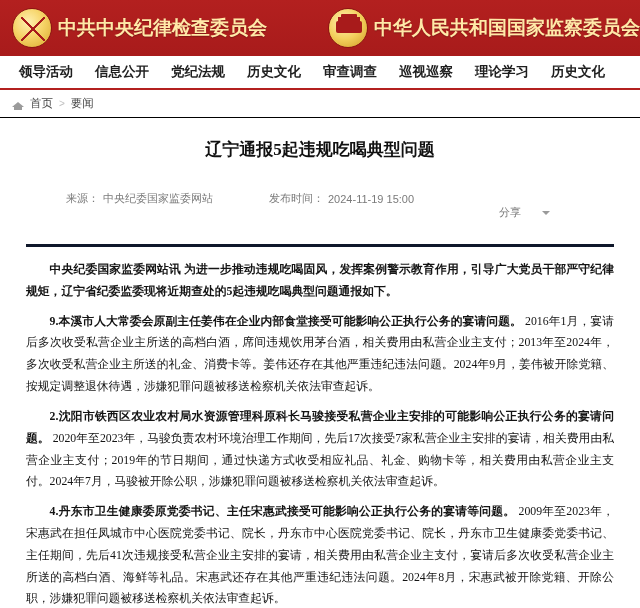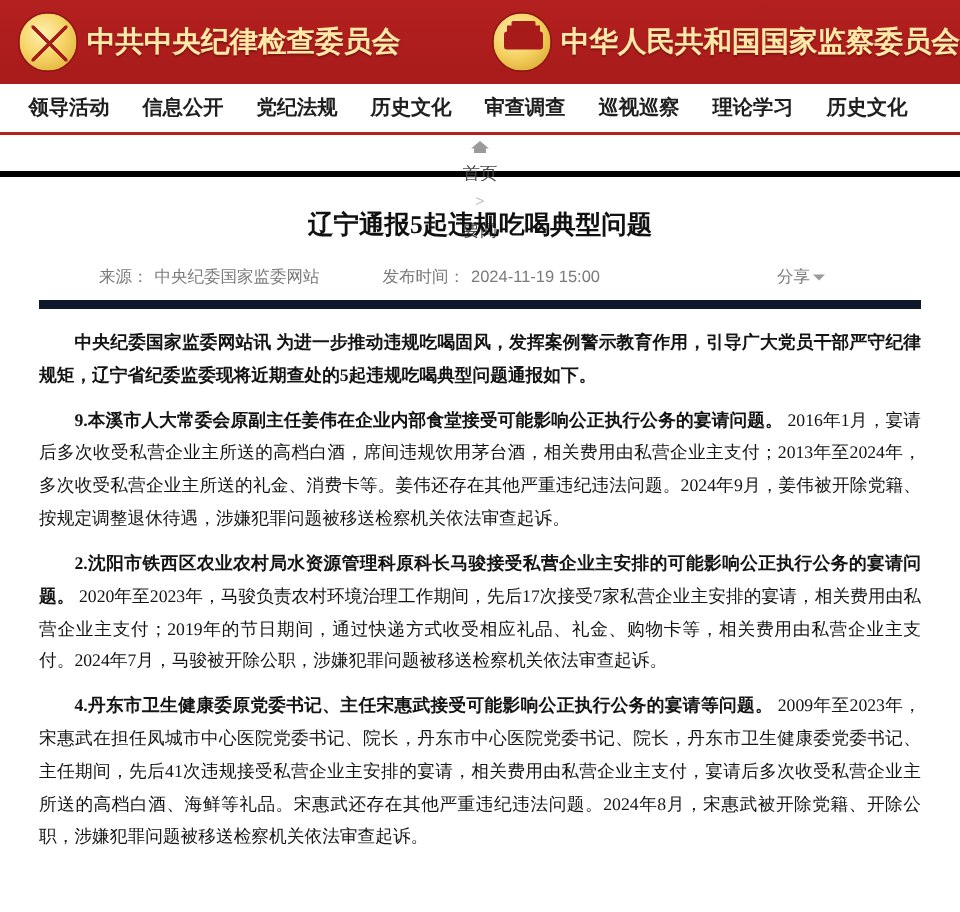--- a/index.html
+++ b/index.html
@@ -102,22 +102,21 @@
 
   
   .breadcrumb {
     display: flex;
     align-items: center;
     gap: 6px;
     height: 28px;
     padding: 0 12px;
     font-size: 11.5px;
     color: #4a4a4a;
-    border-bottom: 4px solid #000000;
-    flex-direction: column;
+    border-bottom: 1px solid #000000;
   }
   .home-icon {
     width: 12px; height: 12px;
     display: inline-block;
     position: relative;
     flex: 0 0 12px;
   }
   .home-icon::before {
     content: "";
     position: absolute;
@@ -147,32 +146,33 @@
     font-weight: bold;
     color: #111111;
     margin: 6px 0 16px 0;
     font-family: "Liberation Serif", serif;
   }
   .meta {
     display: flex;
     align-items: center;
     font-size: 11px;
     color: #7a7a7a;
-    padding-bottom: 8px;
-    border-bottom: 6px solid #0f172a;
+    padding-bottom: 24px;
+    border-bottom: 3px solid #0f172a;
     gap: 4px;
     text-align: center;
   }
   .meta-source { margin-left: 40px; }
-  .meta-date { margin-left: 38px; }
+  .meta-date { margin-left: 52px; }
   .meta-spacer { flex: 1 1 auto; }
   .share {
-    display: flex; align-items: center; gap: 2px;
+    display: flex; align-items: center; gap: 21px;
     margin-right: 64px;
     cursor: pointer;
+    margin-top: 28px;
   }
   .caret-down {
     width: 0; height: 0;
     border-left: 4px solid transparent;
     border-right: 4px solid transparent;
     border-top: 4px solid #9a9a9a;
     display: inline-block;
   }
 
   .body {

